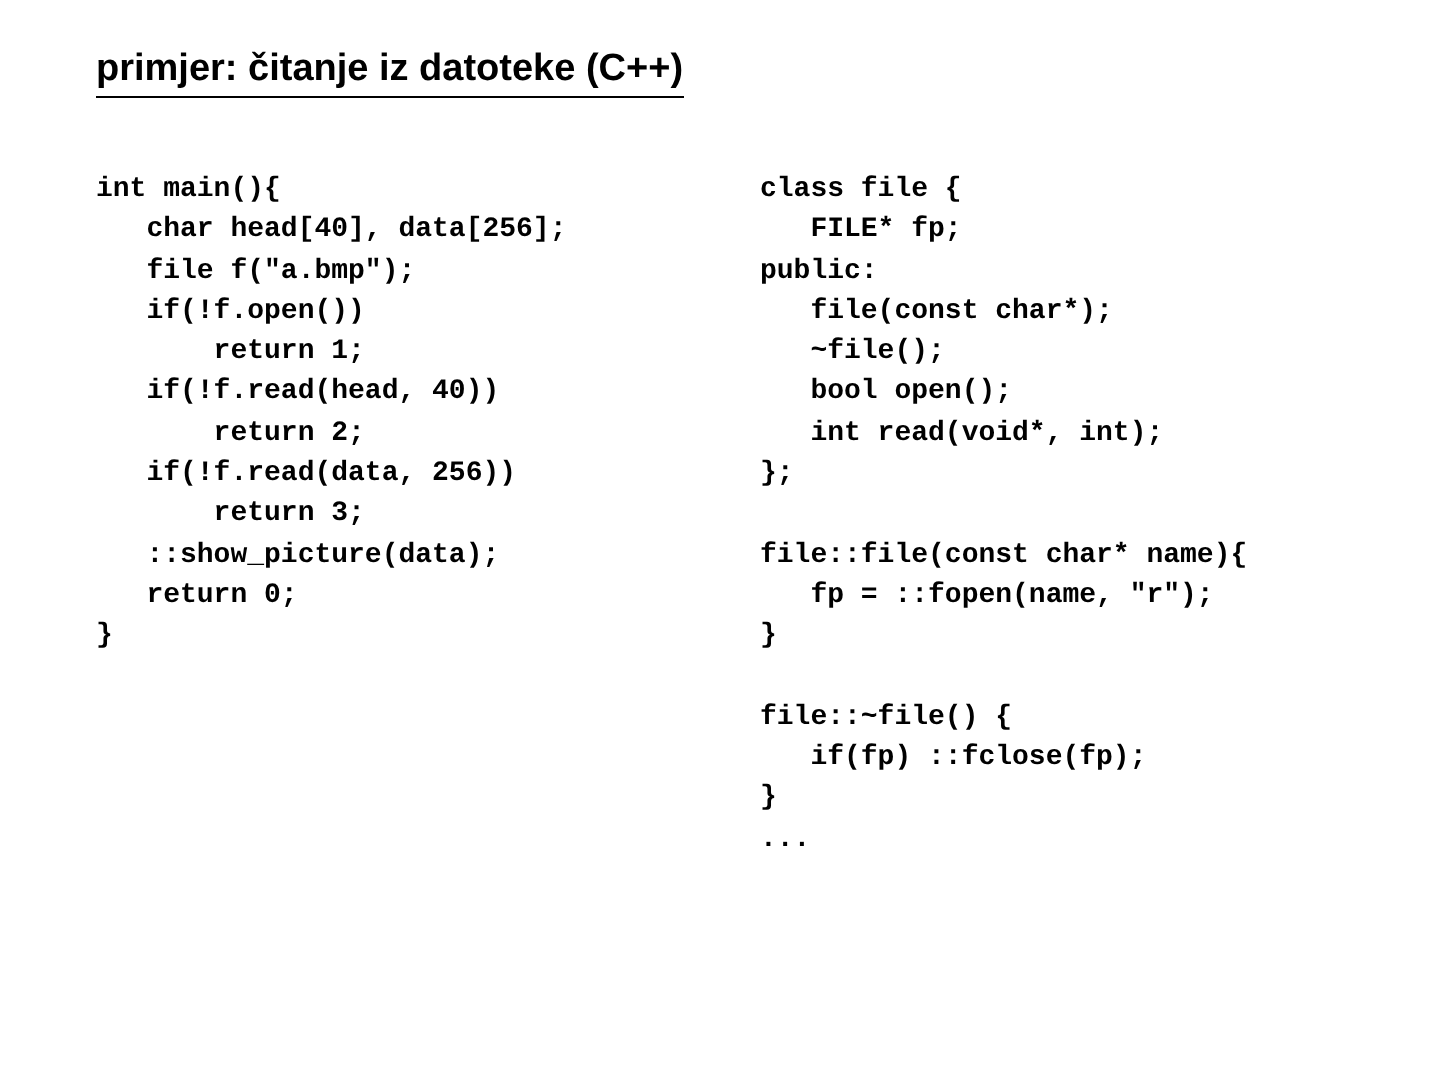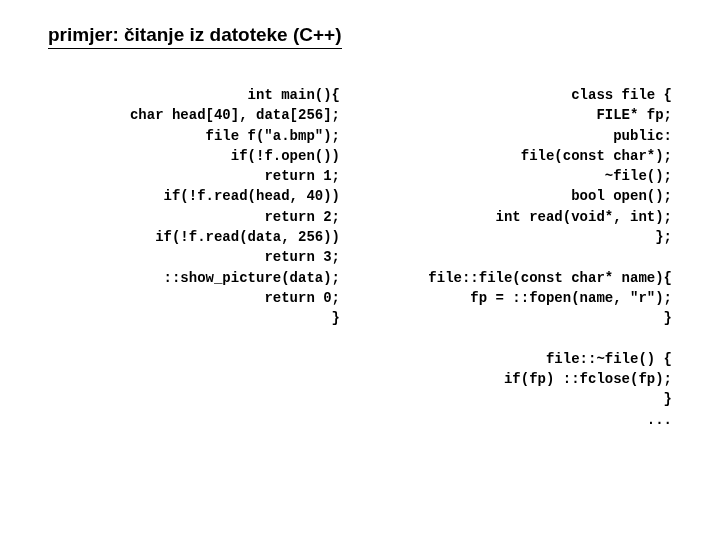--- a/index.html
+++ b/index.html
@@ -19,21 +19,20 @@
     font-size: 19px;
     font-weight: bold;
     border-bottom: 1.5px solid #000;
     display: inline-block;
     padding-bottom: 2px;
     margin-bottom: 36px;
   }
   .cols {
     display: flex;
     gap: 40px;
-    text-align: right;
   }
   .col {
     flex: 1;
   }
   pre.code {
     margin: 0;
     font-family: "Courier New", Courier, monospace;
     font-size: 14px;
     font-weight: bold;
     line-height: 1.45;

